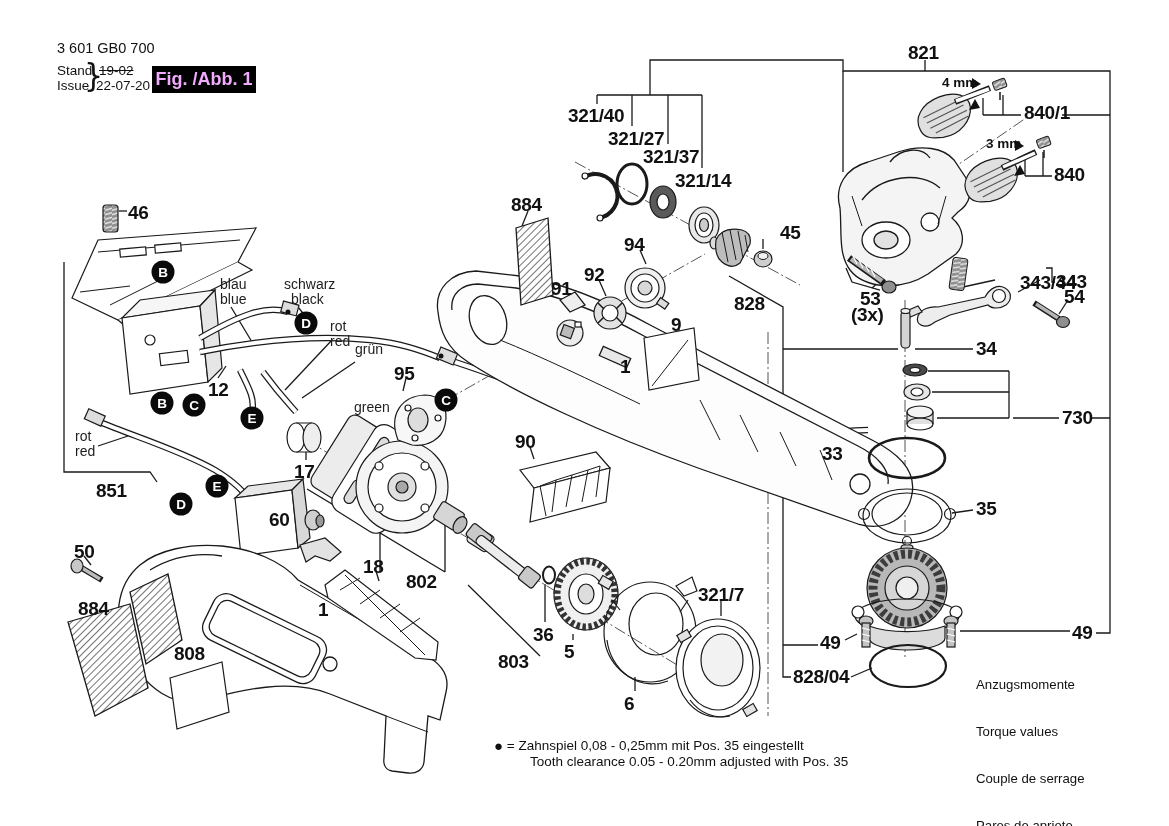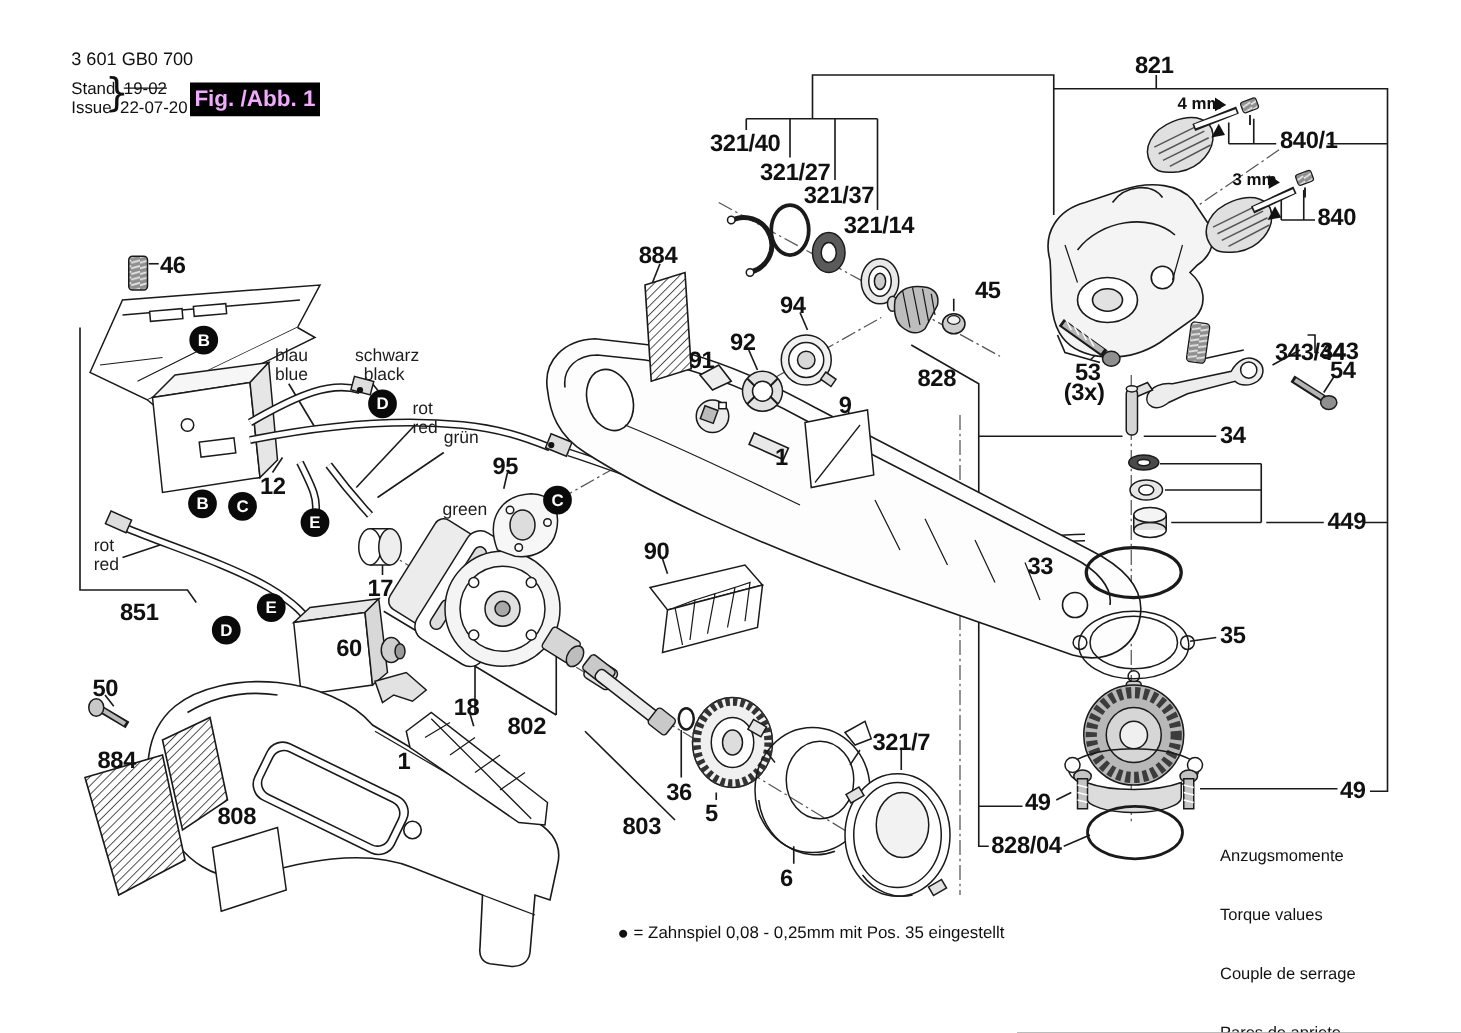--- a/index.html
+++ b/index.html
@@ -434,20 +434,23 @@
     <div class="brace">}</div>
     <div class="figbox">Fig. /Abb. 1</div>
   </div>
 
 
   <div class="note">
     <div>
       <span class="bullet">●</span>
       <span>=</span>
       <span>Zahnspiel 0,08 - 0,25mm mit Pos. 35 eingestellt</span>
+    </div>
+    <div style="padding-left:36px">
+      <span>Tooth clearance 0.05 - 0.20mm adjusted with Pos. 35</span>
     </div>
   </div>
 
   <div class="torq">
     <div>Anzugsmomente</div>
     <div>Torque values</div>
     <div>Couple de serrage</div>
     <div>Pares de apriete</div>
     
     
@@ -490,21 +493,21 @@
       <span class="lbl part" style="left: 620px; top: 356px;">1</span>
       <span class="lbl part" style="left: 908px; top: 42px;">821</span>
       <span class="lbl part" style="left: 1024px; top: 102px;">840/1</span>
       <span class="lbl part" style="left: 1054px; top: 164px;">840</span>
       <span class="lbl part" style="left: 991px; top: 272px; margin-left: 29px;">343/44</span>
       <span class="lbl part" style="left: 1056px; top: 271px;">343</span>
       <span class="lbl part" style="left: 1064px; top: 286px;">54</span>
       <span class="lbl part" style="left: 860px; top: 288px;">53</span>
       <span class="lbl part" style="left: 851px; top: 304px;">(3x)</span>
       <span class="lbl part" style="left: 976px; top: 338px;">34</span>
-      <span class="lbl part" style="left: 1062px; top: 407px;">449</span>
+      <span class="lbl part" style="left: 1062px; top: 407px;">730</span>
       <span class="lbl part" style="left: 822px; top: 443px;">33</span>
       <span class="lbl part" style="left: 976px; top: 498px;">35</span>
       <span class="lbl part" style="left: 820px; top: 632px;">49</span>
       <span class="lbl part" style="left: 1072px; top: 622px;">49</span>
       <span class="lbl dim" style="left: 942px; top: 75px;">4 mm</span>
       <span class="lbl dim" style="left: 986px; top: 136px;">3 mm</span>
       <span class="lbl color" style="left: 220px; top: 276px;">blau</span>
       <span class="lbl color" style="left: 220px; top: 291px;">blue</span>
       <span class="lbl color" style="left: 284px; top: 276px;">schwarz</span>
       <span class="lbl color" style="left: 291px; top: 291px;">black</span>

